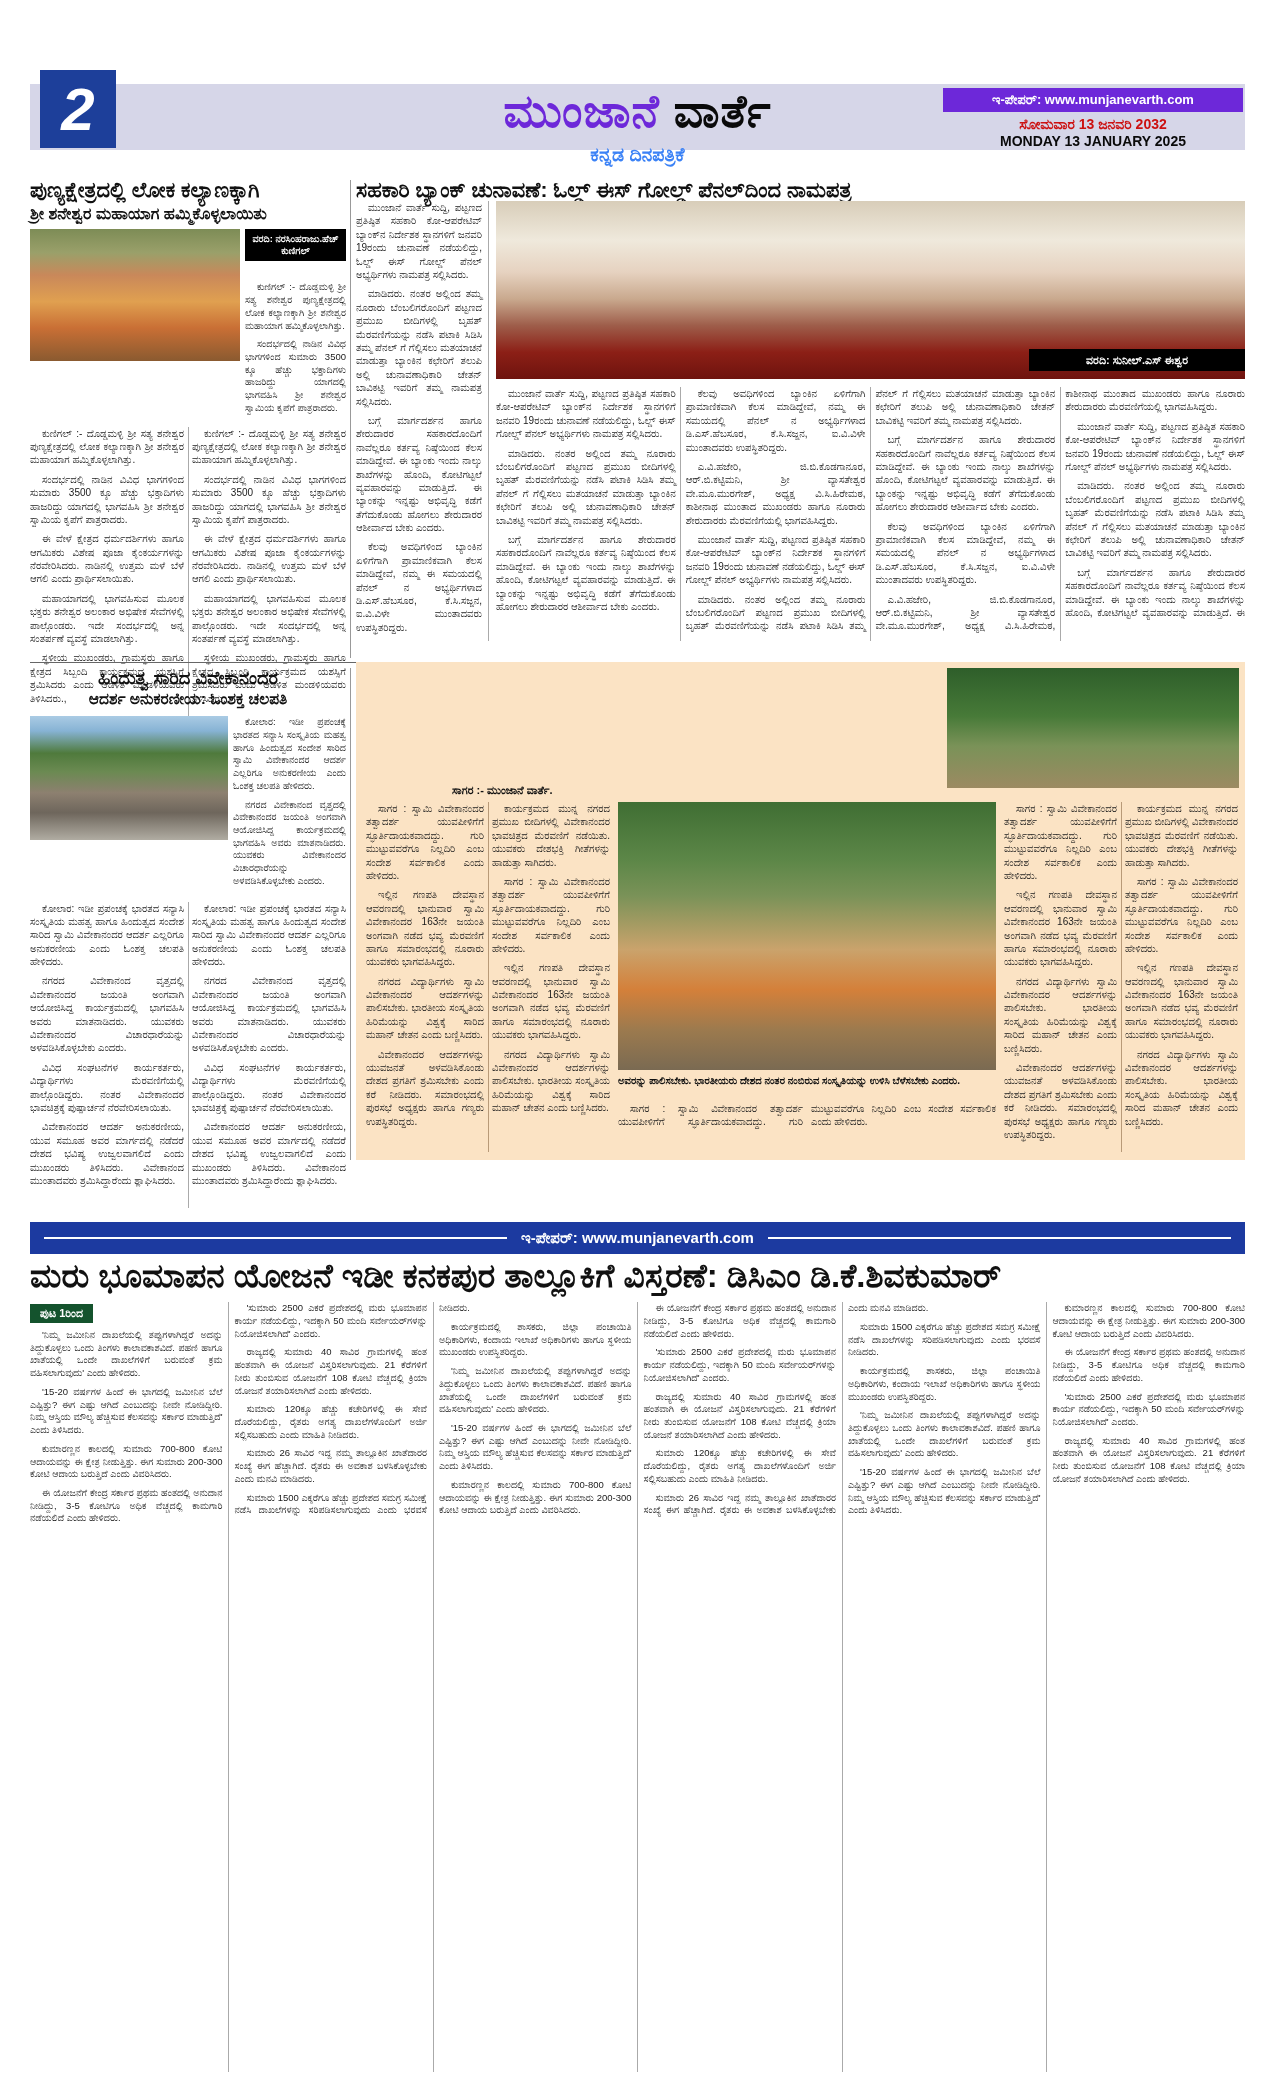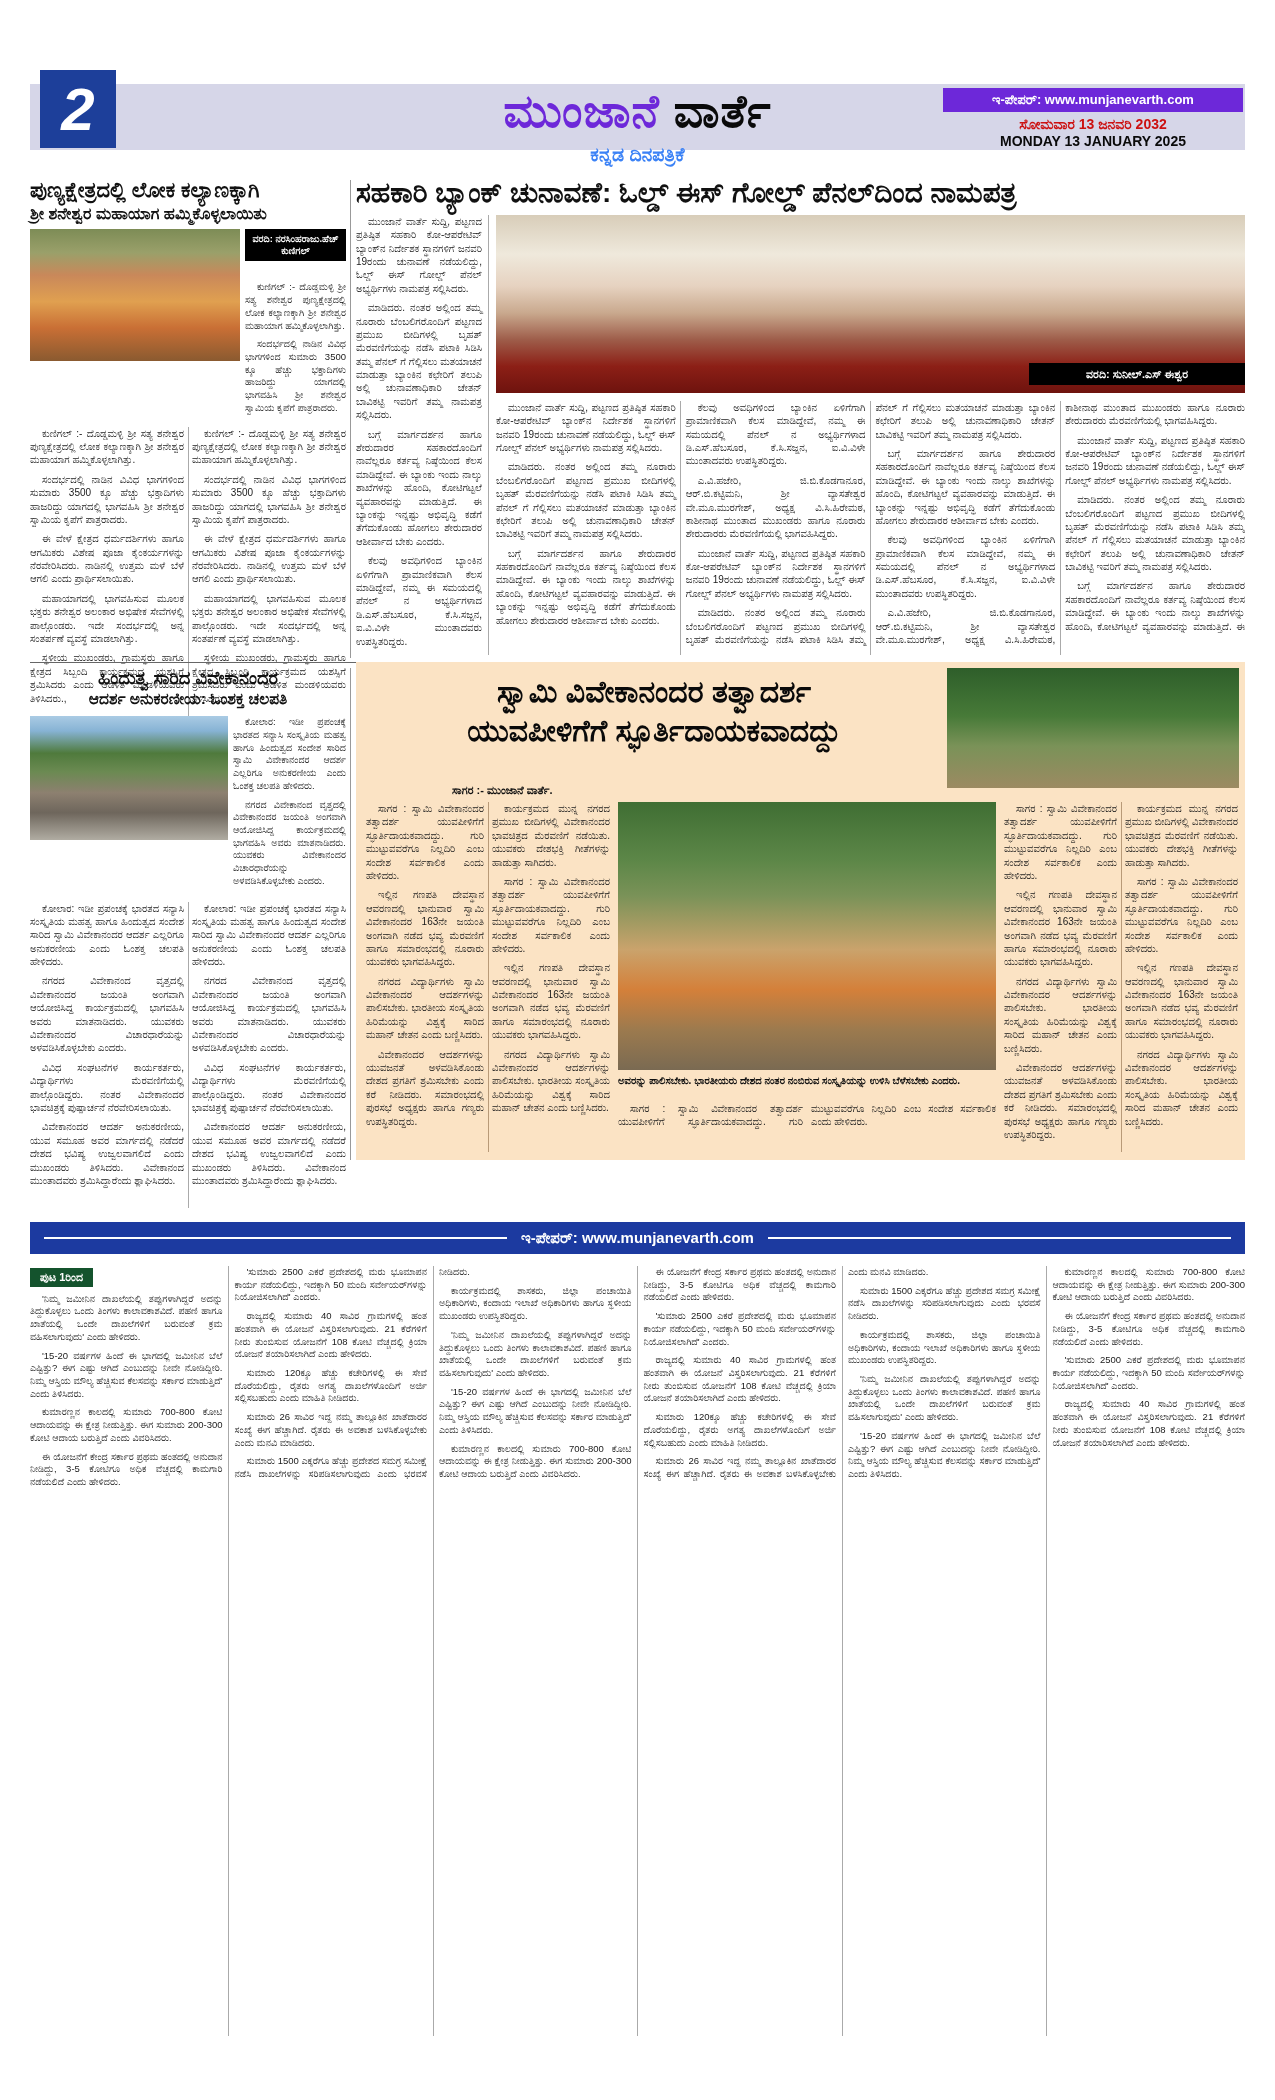--- a/index.html
+++ b/index.html
@@ -37,21 +37,21 @@
   .art-yaga .toprow{display:flex;gap:5px;margin-top:6px;}
   .photo-yaga{flex:none;width:210px;height:132px;
     background:linear-gradient(180deg,#7d8c56 0%,#9aa06a 18%,#c9885a 35%,#e0a050 55%,#c96f35 75%,#8a5a30 100%);}
   .art-yaga .sidecol{flex:1;display:flex;flex-direction:column;gap:20px;}
   .art-yaga .byline-box{font-size:9.5px;}
   .art-yaga .sidefill{flex:1;overflow:hidden;font-size:9.5px;}
   .art-yaga .body2col{margin-top:6px;height:292px;column-count:2;column-gap:8px;
     column-rule:1px solid #aaa;}
   
   .art-bank{position:absolute;left:356px;top:178px;width:889px;height:480px;}
-  .art-bank .h1{font-size:28px;font-weight:bold;line-height:1.1;margin-bottom:6px;}
+  .art-bank .h1{font-size:21px;font-weight:bold;line-height:1.1;}
   .art-bank .content{position:relative;height:442px;}
   .bank-left{position:absolute;left:0;top:0;width:126px;height:440px;
     padding-right:6px;border-right:1px solid #aaa;}
   .photo-bank{position:absolute;left:140px;top:0;width:749px;height:178px;
     background:linear-gradient(180deg,#d8cdb9 0%,#efe9dc 22%,#e6d2c0 40%,#c9a98e 55%,#9e5d4a 70%,#8c1f16 85%,#6e130e 100%);}
   .bank-byline{position:absolute;right:0;top:148px;width:210px;font-size:11px;}
   .bank-bottom{position:absolute;left:140px;top:186px;width:749px;height:254px;
     column-count:4;column-gap:10px;column-rule:1px solid #aaa;}
   
   .art-kolar{position:absolute;left:30px;top:668px;width:316px;height:492px;}
@@ -188,24 +188,20 @@
       <p>ವಿವೇಕಾನಂದರ ಆದರ್ಶ ಅನುಕರಣೀಯ, ಯುವ ಸಮೂಹ ಅವರ ಮಾರ್ಗದಲ್ಲಿ ನಡೆದರೆ ದೇಶದ ಭವಿಷ್ಯ ಉಜ್ವಲವಾಗಲಿದೆ ಎಂದು ಮುಖಂಡರು ತಿಳಿಸಿದರು. ವಿವೇಕಾನಂದ ಮುಂತಾದವರು ಶ್ರಮಿಸಿದ್ದಾರೆಂದು ಶ್ಲಾಘಿಸಿದರು.</p>
       <p>ಕೋಲಾರ: ಇಡೀ ಪ್ರಪಂಚಕ್ಕೆ ಭಾರತದ ಸನ್ಯಾಸಿ ಸಂಸ್ಕೃತಿಯ ಮಹತ್ವ ಹಾಗೂ ಹಿಂದುತ್ವದ ಸಂದೇಶ ಸಾರಿದ ಸ್ವಾಮಿ ವಿವೇಕಾನಂದರ ಆದರ್ಶ ಎಲ್ಲರಿಗೂ ಅನುಕರಣೀಯ ಎಂದು ಓಂಶಕ್ತ ಚಲಪತಿ ಹೇಳಿದರು.</p>
       <p>ನಗರದ ವಿವೇಕಾನಂದ ವೃತ್ತದಲ್ಲಿ ವಿವೇಕಾನಂದರ ಜಯಂತಿ ಅಂಗವಾಗಿ ಆಯೋಜಿಸಿದ್ದ ಕಾರ್ಯಕ್ರಮದಲ್ಲಿ ಭಾಗವಹಿಸಿ ಅವರು ಮಾತನಾಡಿದರು. ಯುವಕರು ವಿವೇಕಾನಂದರ ವಿಚಾರಧಾರೆಯನ್ನು ಅಳವಡಿಸಿಕೊಳ್ಳಬೇಕು ಎಂದರು.</p>
       <p>ವಿವಿಧ ಸಂಘಟನೆಗಳ ಕಾರ್ಯಕರ್ತರು, ವಿದ್ಯಾರ್ಥಿಗಳು ಮೆರವಣಿಗೆಯಲ್ಲಿ ಪಾಲ್ಗೊಂಡಿದ್ದರು. ನಂತರ ವಿವೇಕಾನಂದರ ಭಾವಚಿತ್ರಕ್ಕೆ ಪುಷ್ಪಾರ್ಚನೆ ನೆರವೇರಿಸಲಾಯಿತು.</p>
       <p>ವಿವೇಕಾನಂದರ ಆದರ್ಶ ಅನುಕರಣೀಯ, ಯುವ ಸಮೂಹ ಅವರ ಮಾರ್ಗದಲ್ಲಿ ನಡೆದರೆ ದೇಶದ ಭವಿಷ್ಯ ಉಜ್ವಲವಾಗಲಿದೆ ಎಂದು ಮುಖಂಡರು ತಿಳಿಸಿದರು. ವಿವೇಕಾನಂದ ಮುಂತಾದವರು ಶ್ರಮಿಸಿದ್ದಾರೆಂದು ಶ್ಲಾಘಿಸಿದರು.</p>
     </div>
 </div>
 <div class="vline" style="left:350px;top:668px;height:492px;"></div>
 
 <div class="art-viv">
-  <div class="viv-head">
-    <div>ಸ್ವಾಮಿ ವಿವೇಕಾನಂದರ ತತ್ವಾದರ್ಶ</div>
-    <div>ಯುವಪೀಳಿಗೆಗೆ ಸ್ಫೂರ್ತಿದಾಯಕವಾದದ್ದು</div>
-  </div>
   <div class="photo photo-viv-tr"></div>
   <div class="viv-byline">ಸಾಗರ :- ಮುಂಜಾನೆ ವಾರ್ತೆ.</div>
   <div class="viv-left newsbody">
       <p>ಸಾಗರ : ಸ್ವಾಮಿ ವಿವೇಕಾನಂದರ ತತ್ವಾದರ್ಶ ಯುವಪೀಳಿಗೆಗೆ ಸ್ಫೂರ್ತಿದಾಯಕವಾದದ್ದು. ಗುರಿ ಮುಟ್ಟುವವರೆಗೂ ನಿಲ್ಲದಿರಿ ಎಂಬ ಸಂದೇಶ ಸರ್ವಕಾಲಿಕ ಎಂದು ಹೇಳಿದರು.</p>
       <p>ಇಲ್ಲಿನ ಗಣಪತಿ ದೇವಸ್ಥಾನ ಆವರಣದಲ್ಲಿ ಭಾನುವಾರ ಸ್ವಾಮಿ ವಿವೇಕಾನಂದರ 163ನೇ ಜಯಂತಿ ಅಂಗವಾಗಿ ನಡೆದ ಭವ್ಯ ಮೆರವಣಿಗೆ ಹಾಗೂ ಸಮಾರಂಭದಲ್ಲಿ ನೂರಾರು ಯುವಕರು ಭಾಗವಹಿಸಿದ್ದರು.</p>
       <p>ನಗರದ ವಿದ್ಯಾರ್ಥಿಗಳು ಸ್ವಾಮಿ ವಿವೇಕಾನಂದರ ಆದರ್ಶಗಳನ್ನು ಪಾಲಿಸಬೇಕು. ಭಾರತೀಯ ಸಂಸ್ಕೃತಿಯ ಹಿರಿಮೆಯನ್ನು ವಿಶ್ವಕ್ಕೆ ಸಾರಿದ ಮಹಾನ್ ಚೇತನ ಎಂದು ಬಣ್ಣಿಸಿದರು.</p>
       <p>ವಿವೇಕಾನಂದರ ಆದರ್ಶಗಳನ್ನು ಯುವಜನತೆ ಅಳವಡಿಸಿಕೊಂಡು ದೇಶದ ಪ್ರಗತಿಗೆ ಶ್ರಮಿಸಬೇಕು ಎಂದು ಕರೆ ನೀಡಿದರು. ಸಮಾರಂಭದಲ್ಲಿ ಪುರಸಭೆ ಅಧ್ಯಕ್ಷರು ಹಾಗೂ ಗಣ್ಯರು ಉಪಸ್ಥಿತರಿದ್ದರು.</p>
       <p>ಕಾರ್ಯಕ್ರಮದ ಮುನ್ನ ನಗರದ ಪ್ರಮುಖ ಬೀದಿಗಳಲ್ಲಿ ವಿವೇಕಾನಂದರ ಭಾವಚಿತ್ರದ ಮೆರವಣಿಗೆ ನಡೆಯಿತು. ಯುವಕರು ದೇಶಭಕ್ತಿ ಗೀತೆಗಳನ್ನು ಹಾಡುತ್ತಾ ಸಾಗಿದರು.</p>
       <p>ಸಾಗರ : ಸ್ವಾಮಿ ವಿವೇಕಾನಂದರ ತತ್ವಾದರ್ಶ ಯುವಪೀಳಿಗೆಗೆ ಸ್ಫೂರ್ತಿದಾಯಕವಾದದ್ದು. ಗುರಿ ಮುಟ್ಟುವವರೆಗೂ ನಿಲ್ಲದಿರಿ ಎಂಬ ಸಂದೇಶ ಸರ್ವಕಾಲಿಕ ಎಂದು ಹೇಳಿದರು.</p>
       <p>ಇಲ್ಲಿನ ಗಣಪತಿ ದೇವಸ್ಥಾನ ಆವರಣದಲ್ಲಿ ಭಾನುವಾರ ಸ್ವಾಮಿ ವಿವೇಕಾನಂದರ 163ನೇ ಜಯಂತಿ ಅಂಗವಾಗಿ ನಡೆದ ಭವ್ಯ ಮೆರವಣಿಗೆ ಹಾಗೂ ಸಮಾರಂಭದಲ್ಲಿ ನೂರಾರು ಯುವಕರು ಭಾಗವಹಿಸಿದ್ದರು.</p>
@@ -228,20 +224,21 @@
     </div>
 </div>
 
 <div class="strip">
   <div class="line"></div>
   <div class="txt">ಇ-ಪೇಪರ್: www.munjanevarth.com</div>
   <div class="line"></div>
 </div>
 
 <div class="art-survey">
+  <div class="survey-head">ಮರು ಭೂಮಾಪನ ಯೋಜನೆ ಇಡೀ ಕನಕಪುರ ತಾಲ್ಲೂಕಿಗೆ ವಿಸ್ತರಣೆ: ಡಿಸಿಎಂ ಡಿ.ಕೆ.ಶಿವಕುಮಾರ್</div>
   <div class="survey-body newsbody">
     <span class="page-tag">ಪುಟ 1ರಿಂದ</span>
     <div>
         <p>'ನಿಮ್ಮ ಜಮೀನಿನ ದಾಖಲೆಯಲ್ಲಿ ತಪ್ಪುಗಳಾಗಿದ್ದರೆ ಅದನ್ನು ತಿದ್ದುಕೊಳ್ಳಲು ಒಂದು ತಿಂಗಳು ಕಾಲಾವಕಾಶವಿದೆ. ಪಹಣಿ ಹಾಗೂ ಖಾತೆಯಲ್ಲಿ ಒಂದೇ ದಾಖಲೆಗಳಿಗೆ ಬರುವಂತೆ ಕ್ರಮ ವಹಿಸಲಾಗುವುದು' ಎಂದು ಹೇಳಿದರು.</p>
         <p>'15-20 ವರ್ಷಗಳ ಹಿಂದೆ ಈ ಭಾಗದಲ್ಲಿ ಜಮೀನಿನ ಬೆಲೆ ಎಷ್ಟಿತ್ತು? ಈಗ ಎಷ್ಟು ಆಗಿದೆ ಎಂಬುದನ್ನು ನೀವೇ ನೋಡಿದ್ದೀರಿ. ನಿಮ್ಮ ಆಸ್ತಿಯ ಮೌಲ್ಯ ಹೆಚ್ಚಿಸುವ ಕೆಲಸವನ್ನು ಸರ್ಕಾರ ಮಾಡುತ್ತಿದೆ' ಎಂದು ತಿಳಿಸಿದರು.</p>
         <p>ಕುಮಾರಣ್ಣನ ಕಾಲದಲ್ಲಿ ಸುಮಾರು 700-800 ಕೋಟಿ ಆದಾಯವನ್ನು ಈ ಕ್ಷೇತ್ರ ನೀಡುತ್ತಿತ್ತು. ಈಗ ಸುಮಾರು 200-300 ಕೋಟಿ ಆದಾಯ ಬರುತ್ತಿದೆ ಎಂದು ವಿವರಿಸಿದರು.</p>
         <p>ಈ ಯೋಜನೆಗೆ ಕೇಂದ್ರ ಸರ್ಕಾರ ಪ್ರಥಮ ಹಂತದಲ್ಲಿ ಅನುದಾನ ನೀಡಿದ್ದು, 3-5 ಕೋಟಿಗೂ ಅಧಿಕ ವೆಚ್ಚದಲ್ಲಿ ಕಾಮಗಾರಿ ನಡೆಯಲಿದೆ ಎಂದು ಹೇಳಿದರು.</p>
         <p>'ಸುಮಾರು 2500 ಎಕರೆ ಪ್ರದೇಶದಲ್ಲಿ ಮರು ಭೂಮಾಪನ ಕಾರ್ಯ ನಡೆಯಲಿದ್ದು, ಇದಕ್ಕಾಗಿ 50 ಮಂದಿ ಸರ್ವೇಯರ್‌ಗಳನ್ನು ನಿಯೋಜಿಸಲಾಗಿದೆ' ಎಂದರು.</p>
         <p>ರಾಜ್ಯದಲ್ಲಿ ಸುಮಾರು 40 ಸಾವಿರ ಗ್ರಾಮಗಳಲ್ಲಿ ಹಂತ ಹಂತವಾಗಿ ಈ ಯೋಜನೆ ವಿಸ್ತರಿಸಲಾಗುವುದು. 21 ಕೆರೆಗಳಿಗೆ ನೀರು ತುಂಬಿಸುವ ಯೋಜನೆಗೆ 108 ಕೋಟಿ ವೆಚ್ಚದಲ್ಲಿ ಕ್ರಿಯಾ ಯೋಜನೆ ತಯಾರಿಸಲಾಗಿದೆ ಎಂದು ಹೇಳಿದರು.</p>
         <p>ಸುಮಾರು 120ಕ್ಕೂ ಹೆಚ್ಚು ಕಚೇರಿಗಳಲ್ಲಿ ಈ ಸೇವೆ ದೊರೆಯಲಿದ್ದು, ರೈತರು ಅಗತ್ಯ ದಾಖಲೆಗಳೊಂದಿಗೆ ಅರ್ಜಿ ಸಲ್ಲಿಸಬಹುದು ಎಂದು ಮಾಹಿತಿ ನೀಡಿದರು.</p>

